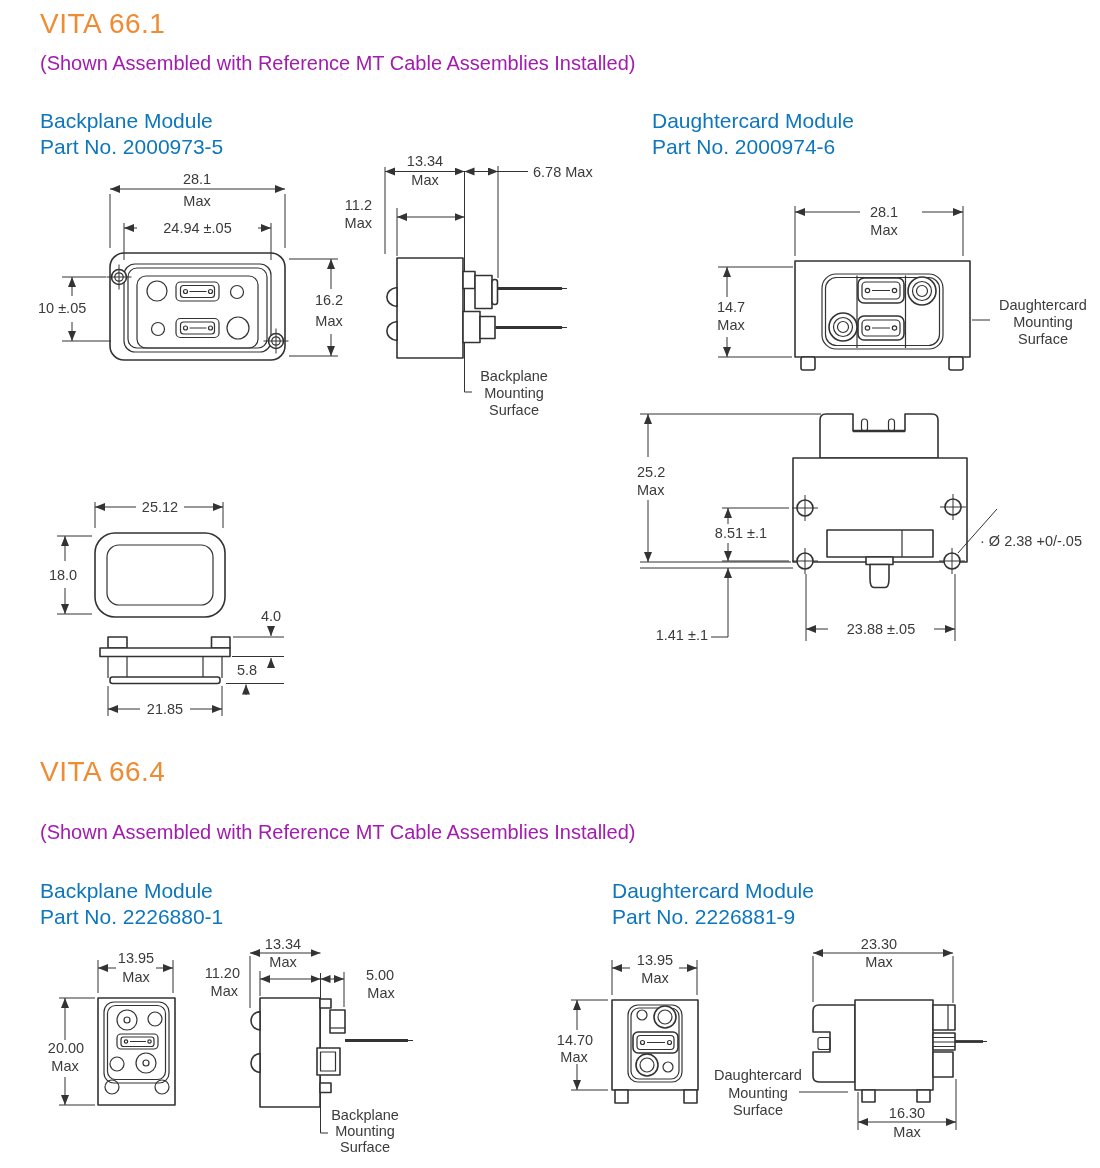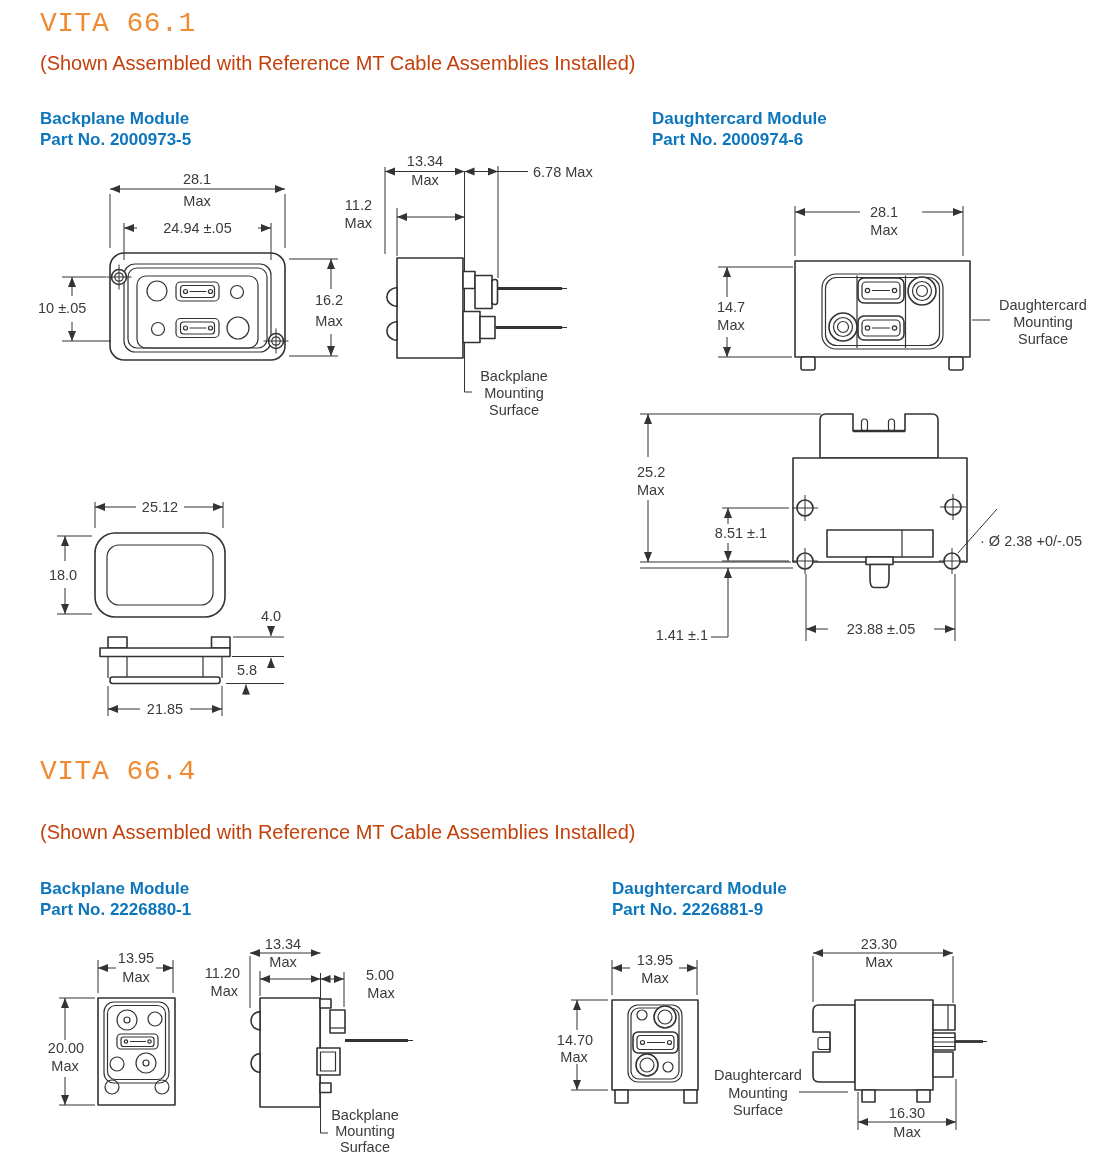--- a/index.html
+++ b/index.html
@@ -1,22 +1,22 @@
 <!DOCTYPE html>
 <html><head>
 <meta charset="utf-8">
 <style>
   html,body{margin:0;padding:0;background:#fff;}
   #page{position:relative;width:1100px;height:1168px;background:#fff;overflow:hidden;
         font-family:"Liberation Sans",sans-serif;
         --orange:#ef8b33;--blue:#0d76bc;--ink:#333333;}
   .abs{position:absolute;}
-  .title{font-size:28px;letter-spacing:.5px;color:var(--orange,#ef8b33);font-family:Liberation Mono, monospace;}
-  .subtitle{font-size:20px;color:#c2410c;}
-  .part-heading{font-size:17px;font-weight:bold;line-height:1.24;color:var(--blue,#0d76bc);}
+  .title{font-size:28px;letter-spacing:.5px;color:var(--orange,#ef8b33);}
+  .subtitle{font-size:20px;color:#a21caf;}
+  .part-heading{font-size:21px;font-weight:normal;line-height:1.24;color:var(--blue,#0d76bc);}
   svg{position:absolute;left:0;top:0;}
   svg text{font-family:"Liberation Sans",sans-serif;font-size:14.5px;fill:#3b3b3b;}
   .mid{text-anchor:middle;}
   .end{text-anchor:end;}
   .ol{fill:#ffffff;stroke:var(--ink,#333);stroke-width:1.6;stroke-linejoin:round;}
   .olt{fill:none;stroke:var(--ink,#333);stroke-width:1.2;stroke-linejoin:round;}
   .dl{fill:none;stroke:var(--ink,#333);stroke-width:1;}
   .cable{fill:none;stroke:var(--ink,#333);stroke-width:2.8;}
   .cabletip{fill:none;stroke:var(--ink,#333);stroke-width:1;}
   .thick{fill:none;stroke:var(--ink,#333);stroke-width:2.4;}

